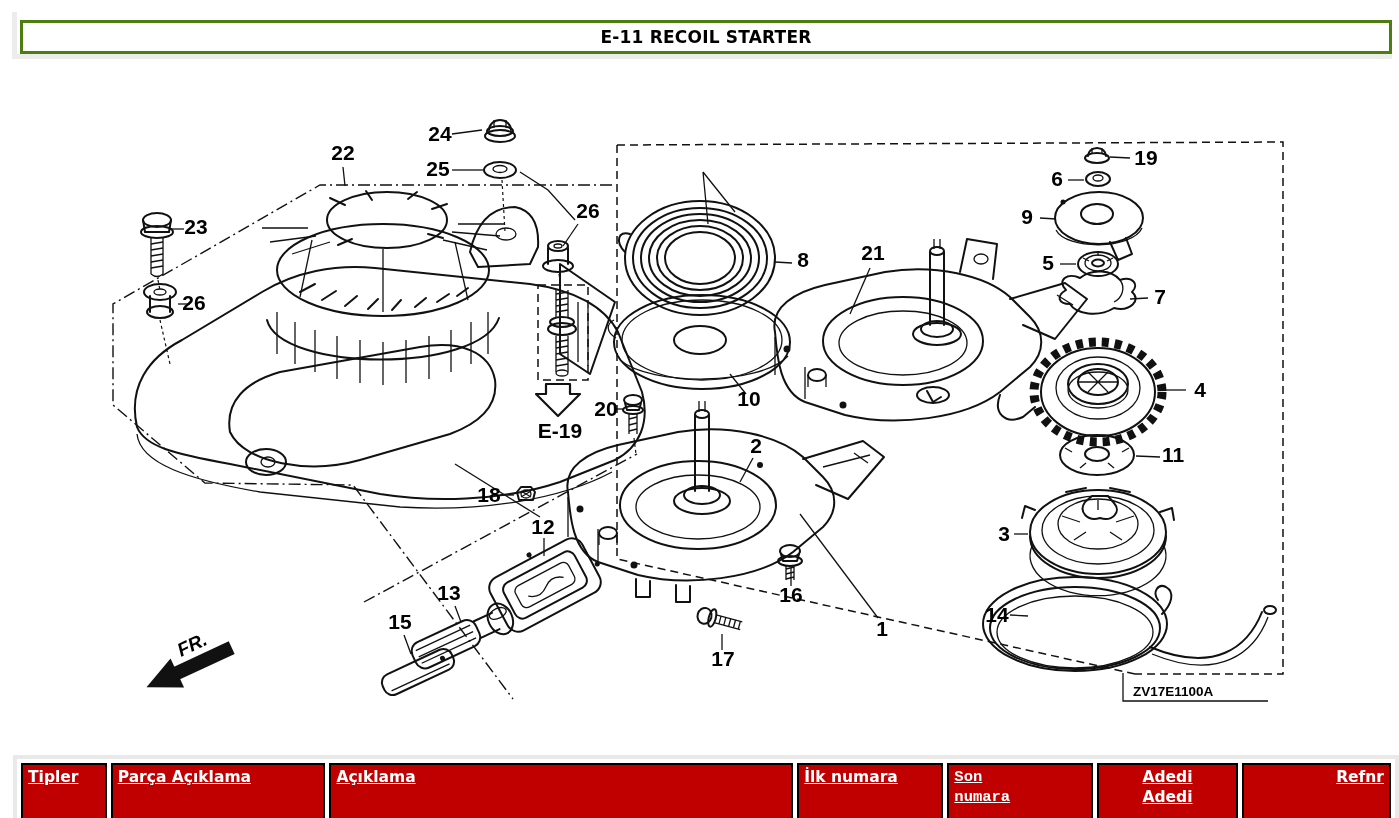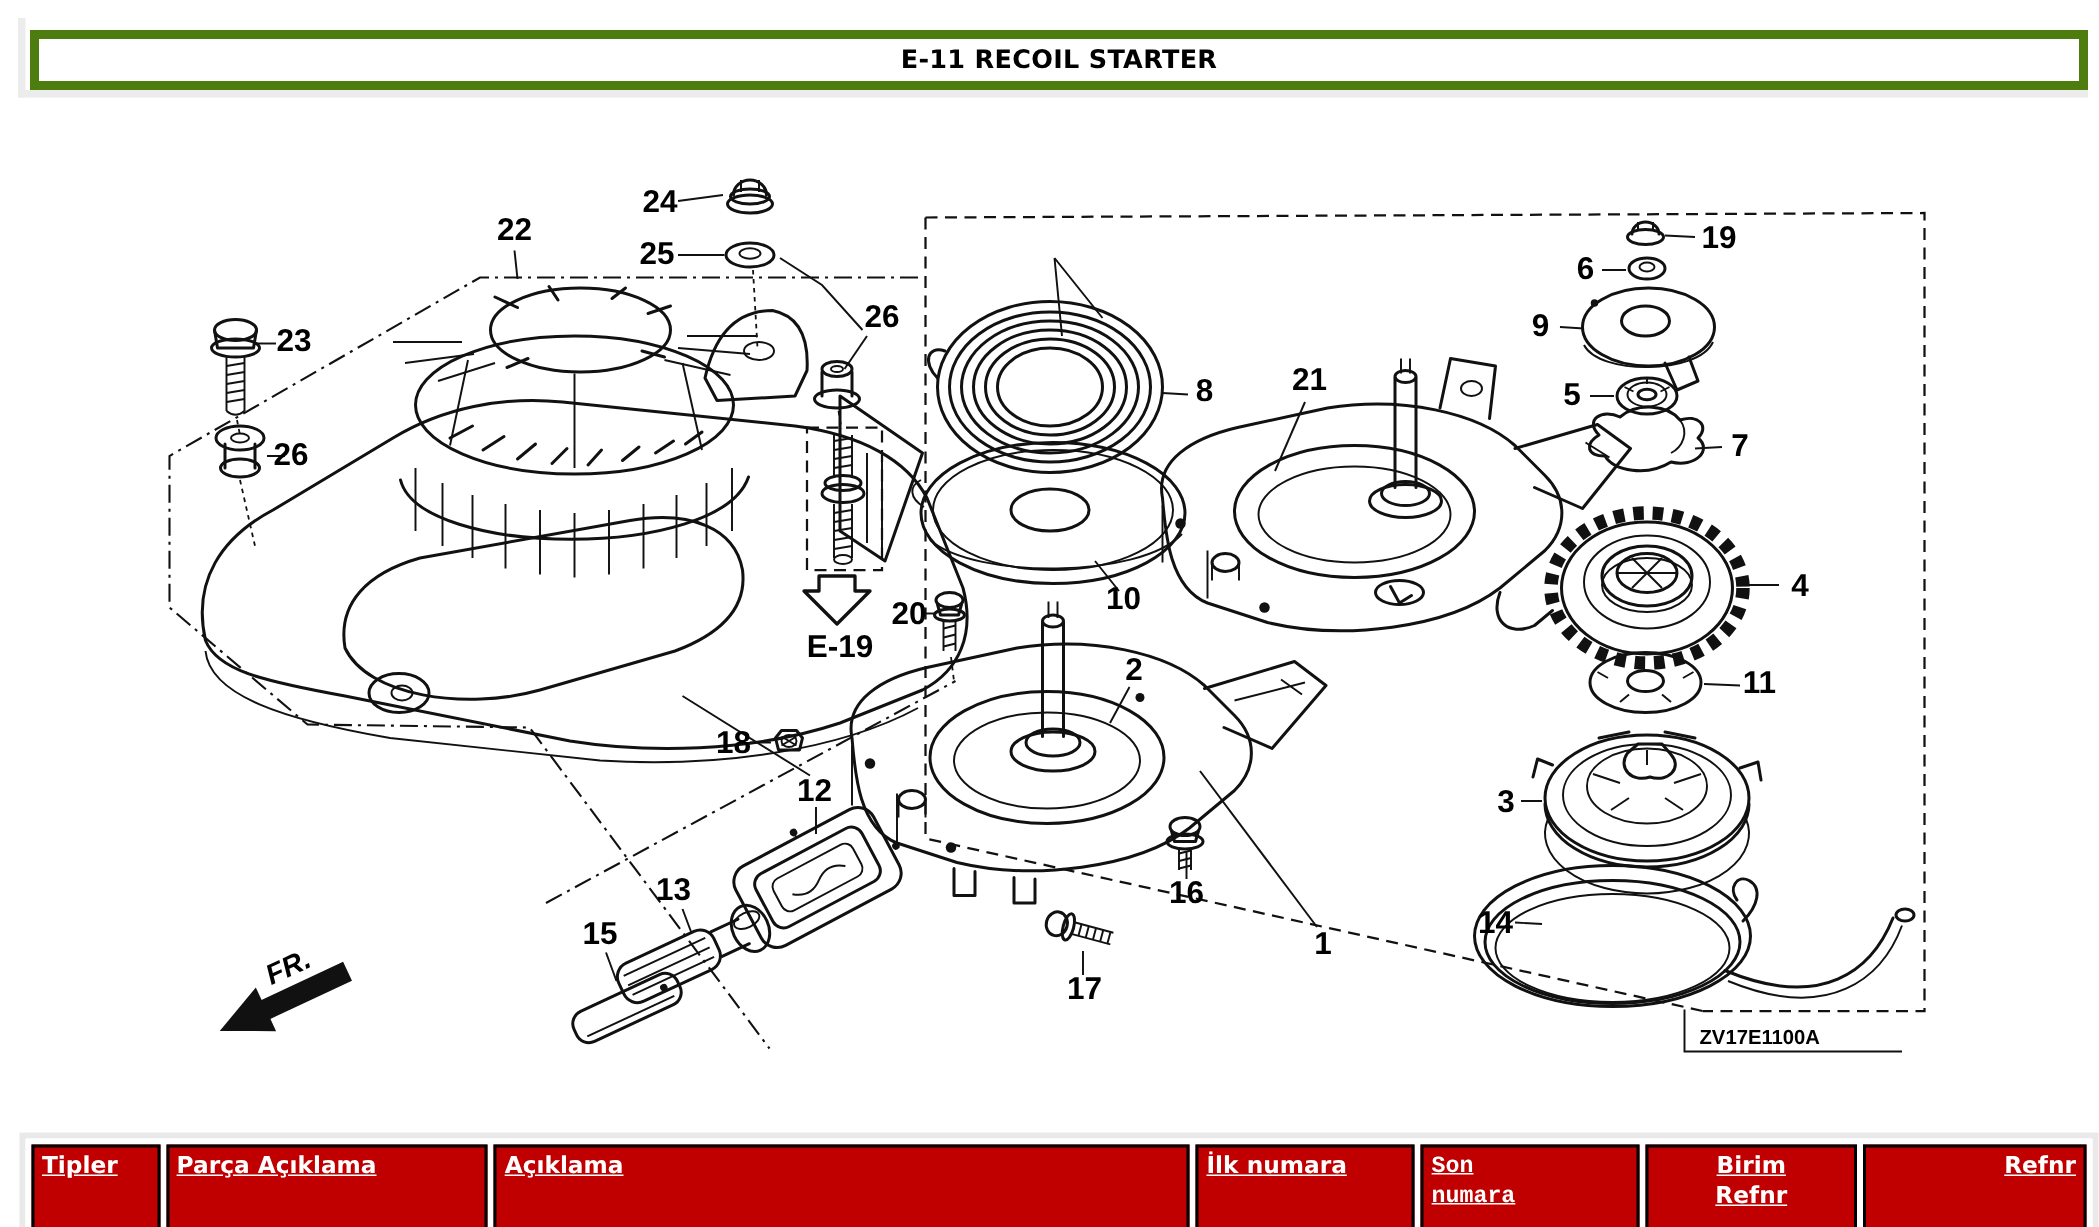--- a/index.html
+++ b/index.html
@@ -1,20 +1,20 @@
 <!DOCTYPE html>
 <html><head>
 <meta charset="utf-8">
 <style>
   html,body{margin:0;padding:0;background:#fff;width:1399px;height:818px;overflow:hidden;
             font-family:"Liberation Sans",sans-serif;}
   
   .title-wrap{position:absolute;top:12px;left:12px;width:1375px;
               border-left:5px solid #ececec;border-bottom:5px solid #ececec;}
-  .title-box{margin:8px 0 0 3px;border:6px solid #4d7c0f;background:#fff;height:28px;
+  .title-box{margin:8px 0 0 3px;border:3px solid #4d7c0f;background:#fff;height:28px;
              display:flex;align-items:center;justify-content:center;}
   .title-box span{font-family:"DejaVu Sans","Liberation Sans",sans-serif;
                   font-size:17px;font-weight:bold;color:#000;letter-spacing:.2px;}
   
   svg#diagram{position:absolute;left:0;top:60px;}
   svg#diagram *{vector-effect:none;}
   .ln{stroke:#111;stroke-width:2;fill:none;stroke-linecap:round;stroke-linejoin:round;}
   .thin{stroke:#111;stroke-width:1.3;fill:none;}
   .dash{stroke:#111;stroke-width:1.5;fill:none;stroke-dasharray:8 5;}
   .dashdot{stroke:#111;stroke-width:1.4;fill:none;stroke-dasharray:12 4 2 4;}
@@ -465,18 +465,18 @@
 
 <div class="table-wrap">
   <table class="parts">
     <thead>
       <tr>
           <th class="col0 al-left"><span>Tipler</span></th>
           <th class="col1 al-left"><span>Parça Açıklama</span></th>
           <th class="col2 al-left"><span>Açıklama</span></th>
           <th class="col3 al-left"><span>İlk numara</span></th>
           <th class="col4 al-left"><span class="wrap-narrow">Son numara</span></th>
-          <th class="col5 al-center"><span class="wrap-center">Birim Refnr</span></th>
+          <th class="col5 al-center"><span class="wrap-center">Adedi Adedi</span></th>
           <th class="col6 al-right"><span>Refnr</span></th>
         </tr>
     </thead>
   </table>
 </div>
 
 </body></html>

